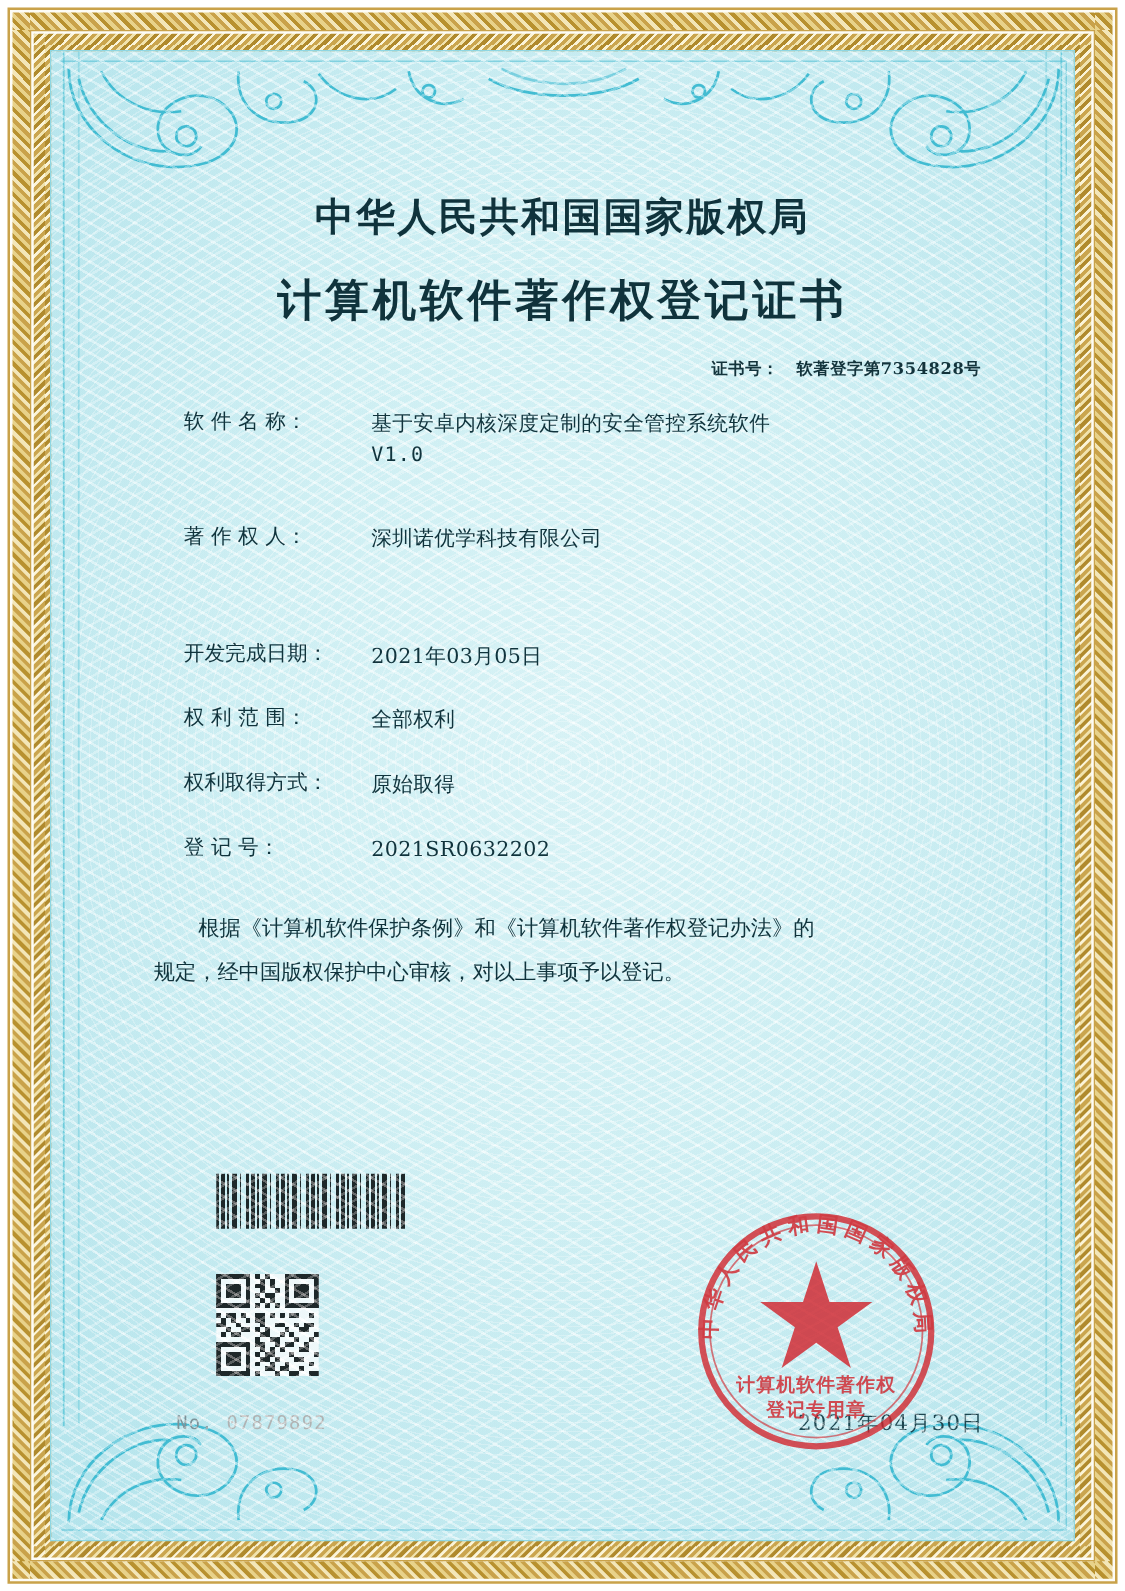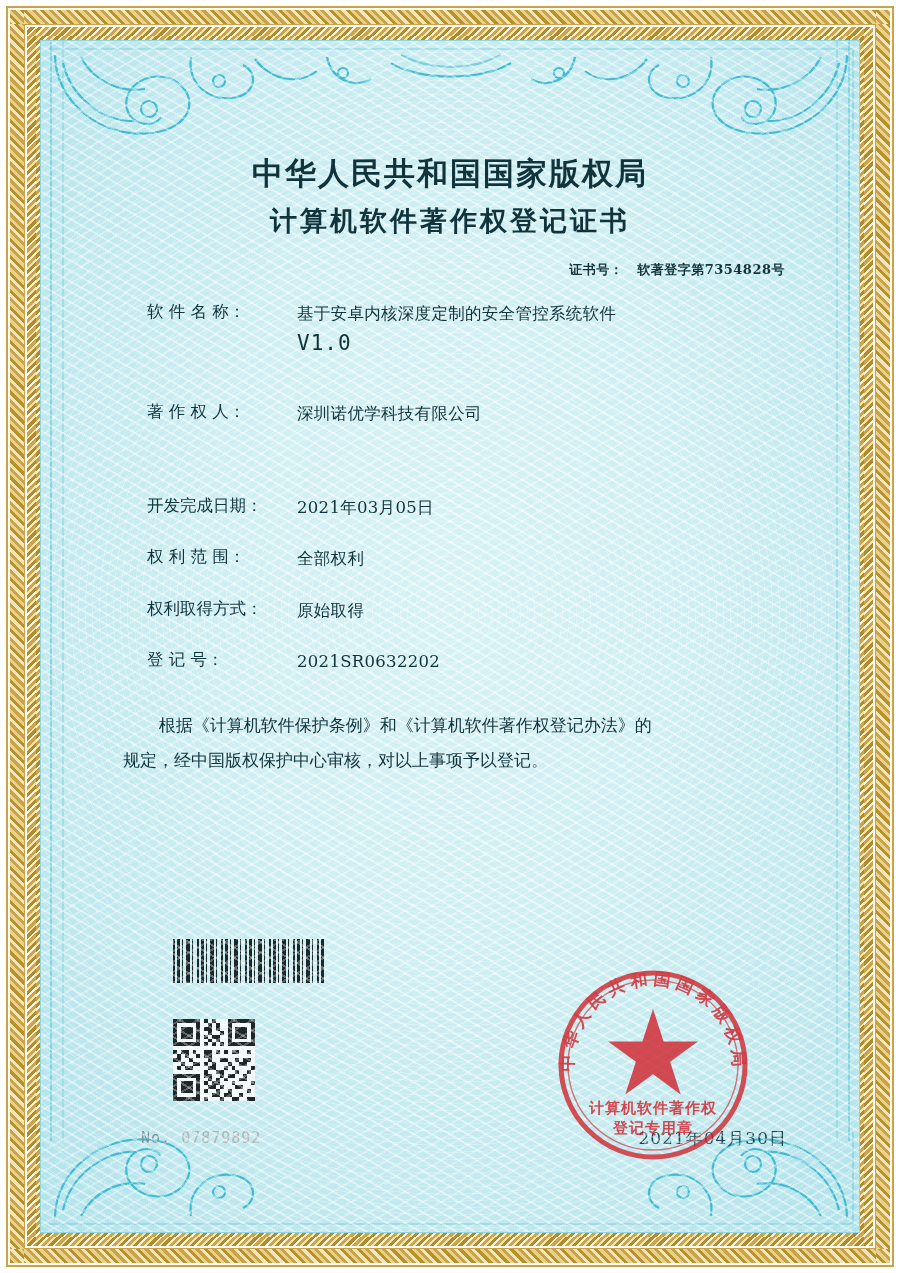--- a/index.html
+++ b/index.html
@@ -120,22 +120,22 @@
     text-align: center;
     margin-top: 112px;
     font-size: 31px;
     letter-spacing: 2px;
     font-weight: bold;
     color: #10333c;
     font-family: "DejaVu Serif", "Liberation Serif", serif;
   }
   .title2 {
     text-align: center;
-    margin-top: 8px;
-    font-size: 27px;
+    margin-top: 22px;
+    font-size: 35px;
     letter-spacing: 3px;
     font-weight: bold;
     color: #10333c;
     font-family: "DejaVu Serif", "Liberation Serif", serif;
   }
   .cert-no-row {
     margin-top: 22px;
     text-align: right;
     font-size: 13px;
     color: #13333b;
@@ -162,21 +162,21 @@
     width: 150px;
     flex: 0 0 150px;
     letter-spacing: 0px;
     font-weight: 400;
   }
   .f-value {
     flex: 1;
     line-height: 1.55;
     letter-spacing: .3px;
   }
-  .f-value .v2 { display: block; font-family: "DejaVu Sans Mono", monospace; font-size: 21px; letter-spacing: 1px;}
+  .f-value .v2 { display: block; font-family: "DejaVu Sans Mono", monospace; font-size: 16px; letter-spacing: 1px;}
   .gap-lg { height: 36px; }
   .gap-md { height: 26px; }
   .row-space { margin-bottom: 26px; }
 
   .para {
     margin-top: 34px;
     padding-left: 20px;
     padding-right: 18px;
     font-size: 17px;
     line-height: 2.05;

